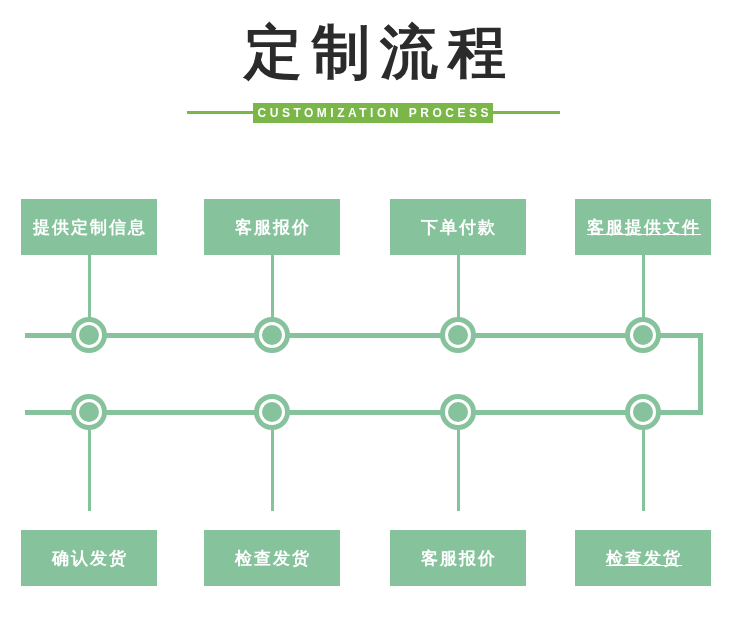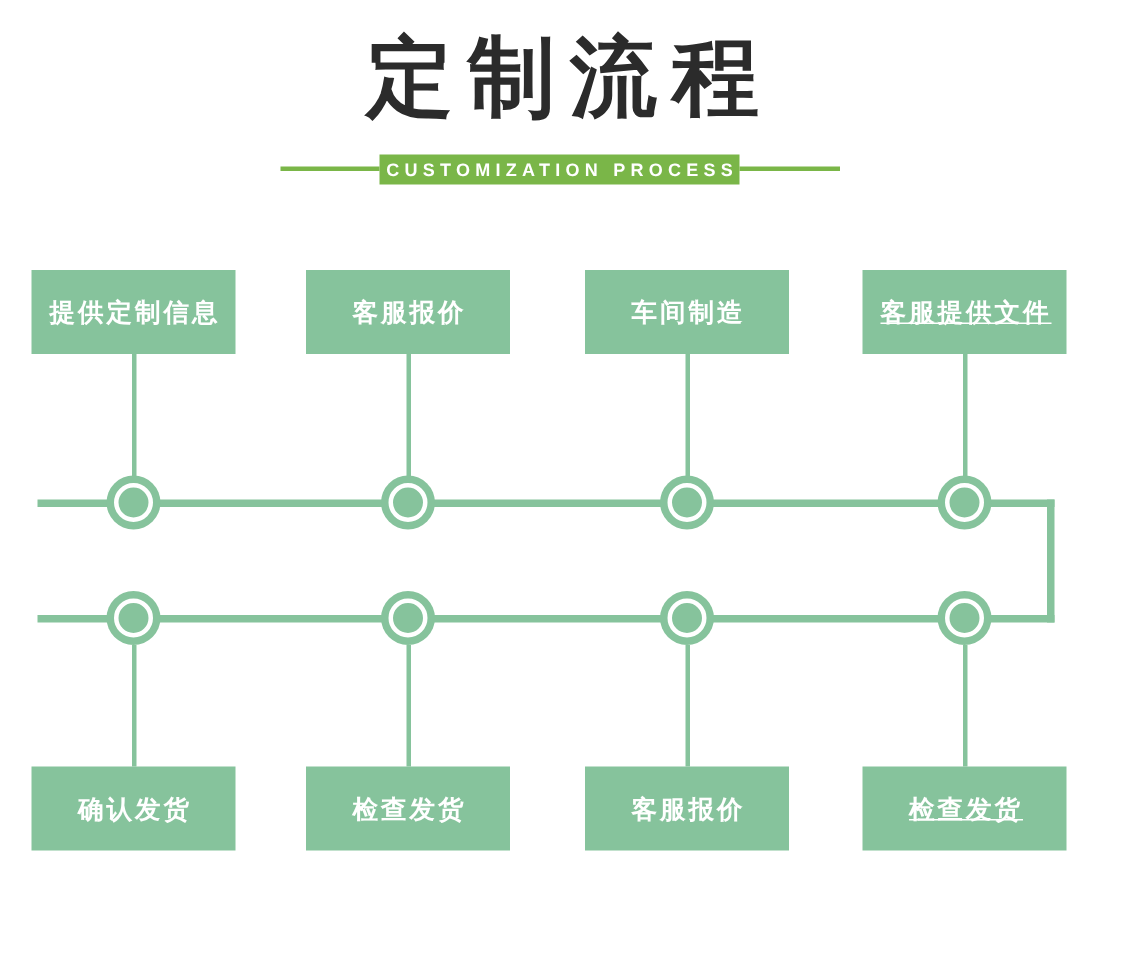--- a/index.html
+++ b/index.html
@@ -66,20 +66,21 @@
     color: #ffffff;
     font-size: 17px;
     font-weight: bold;
     letter-spacing: 2px;
     text-indent: 2px;
     display: flex;
     align-items: center;
     justify-content: center;
     white-space: nowrap;
     z-index: 3;
+    margin-top: 19px;
   }
   .row-top .step-box    { top: 180px; }
   .row-bottom .step-box { top: 511px; }
   .col-0 { left: 21px; }
   .col-1 { left: 204px; }
   .col-2 { left: 390px; }
   .col-3 { left: 575px; text-decoration: underline; }
 
   
   .vconn {
@@ -138,21 +139,21 @@
 <div class="stage">
 
   <div class="page-title">定制流程</div>
   <div class="subtitle-line left"></div>
   <div class="subtitle-band">CUSTOMIZATION PROCESS</div>
   <div class="subtitle-line right"></div>
 
   <div class="row-top">
     <div class="step-box col-0">提供定制信息</div>
     <div class="step-box col-1">客服报价</div>
-    <div class="step-box col-2">车间制造</div>
+    <div class="step-box col-2">下单付款</div>
     <div class="step-box col-3">客服提供文件</div>
   </div>
 
   <div class="vconn top vx-0"></div>
   <div class="vconn top vx-1"></div>
   <div class="vconn top vx-2"></div>
   <div class="vconn top vx-3"></div>
 
   <div class="hline top"></div>
   <div class="vseg"></div>

